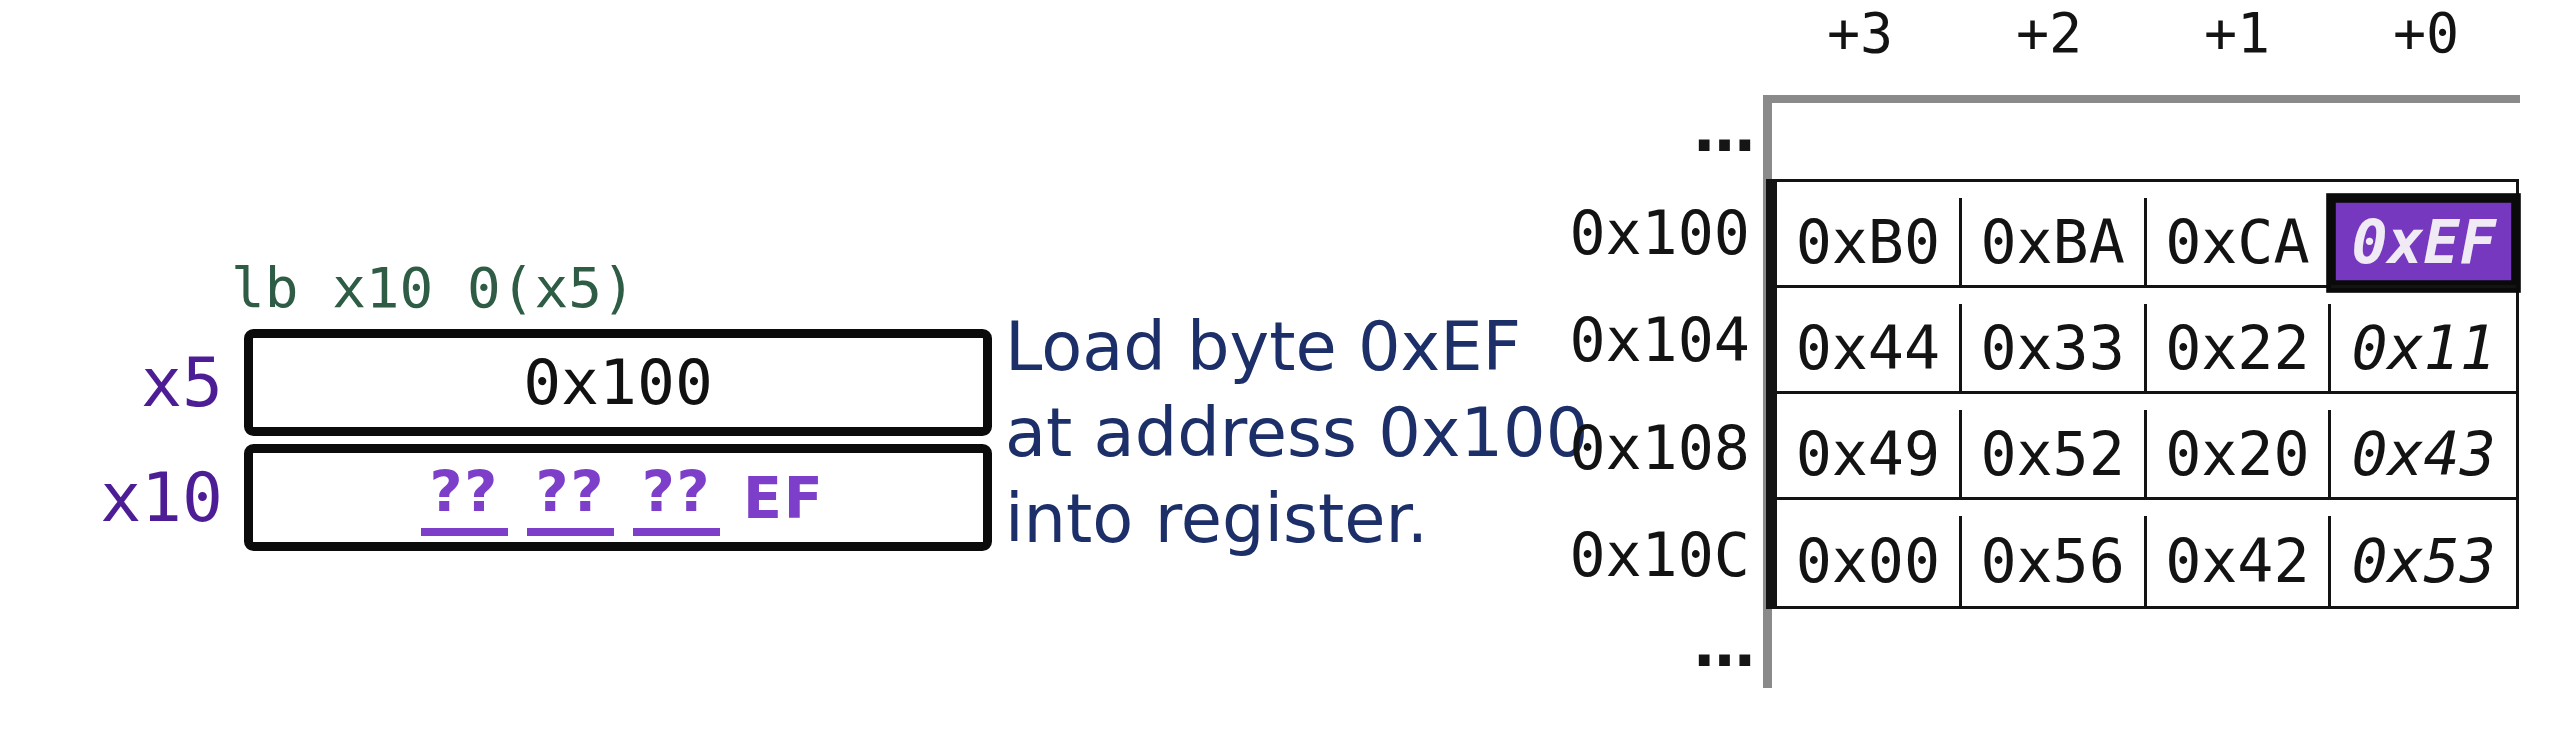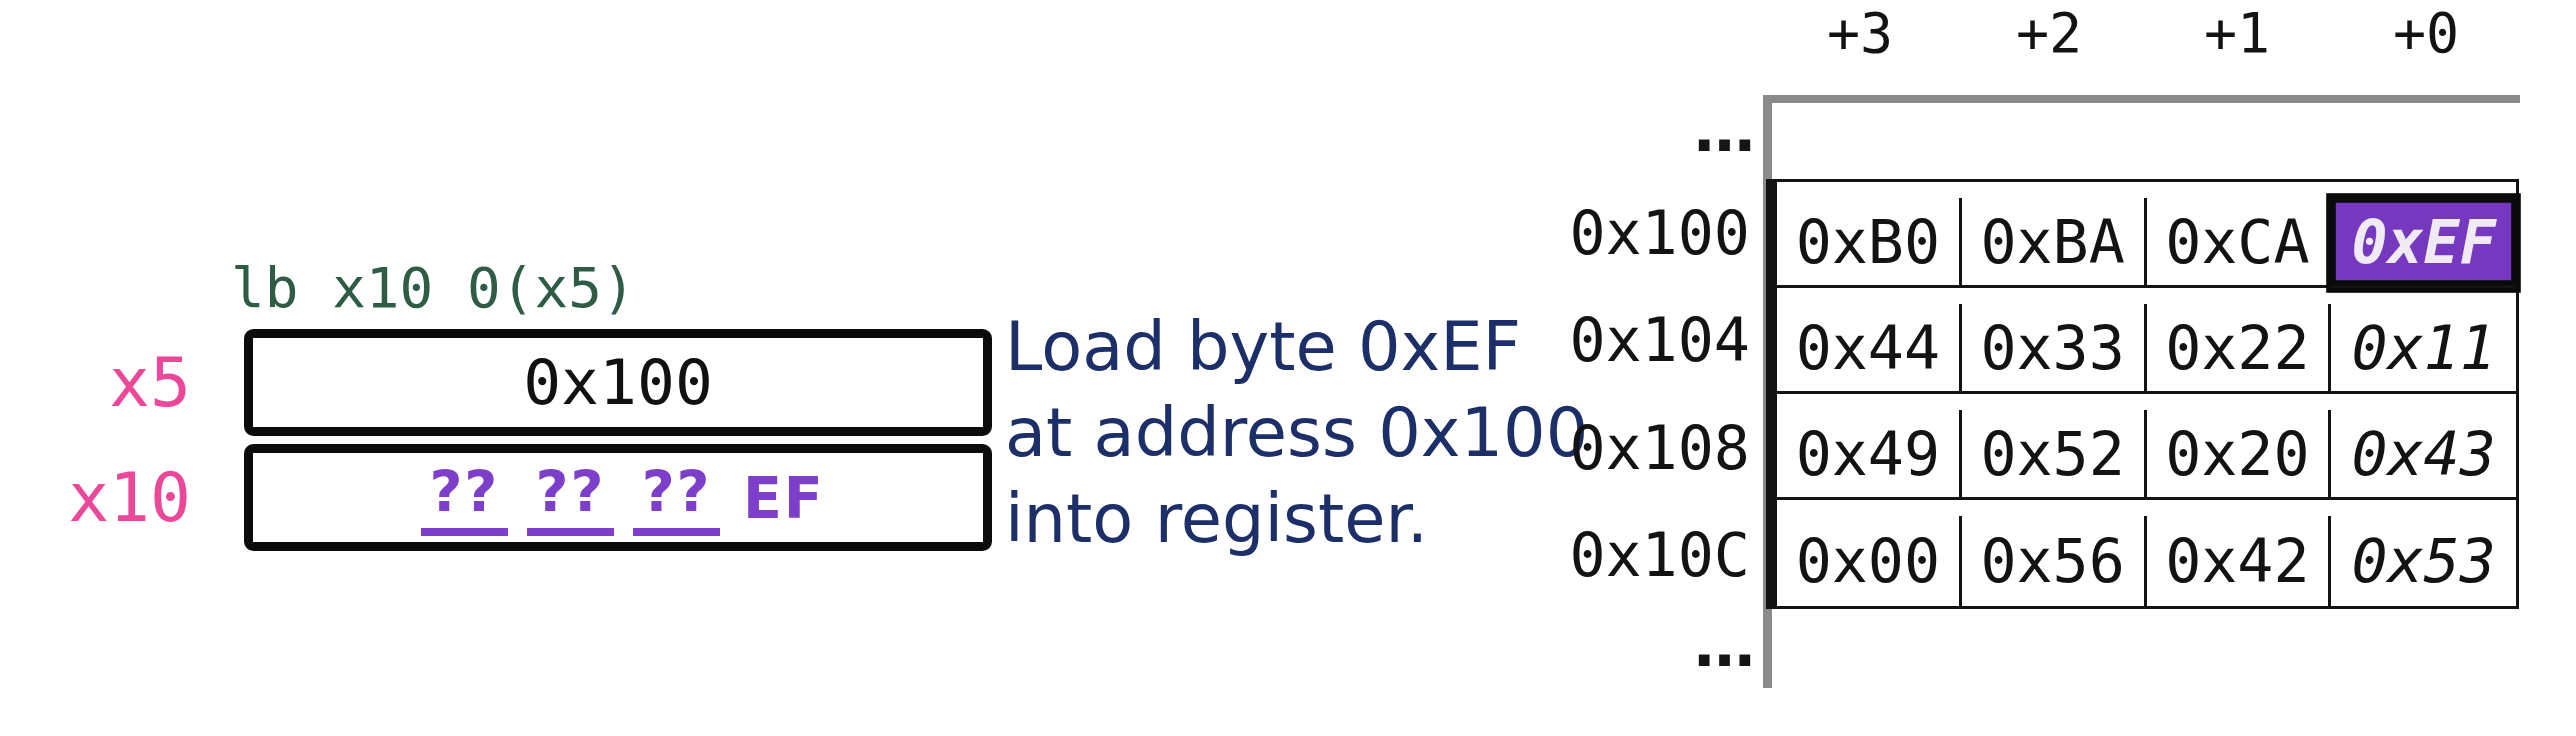--- a/index.html
+++ b/index.html
@@ -20,21 +20,22 @@
     left: 231px; top: 248px;
     font-size: 56px; line-height: 80px;
     color: var(--green, #2E5C45);
     white-space: pre;
   }
   .reg-label {
     position: absolute;
     left: 0; width: 191px;
     text-align: right;
     font-size: 68px; line-height: 78px;
-    color: #ec4899;
+    color: #4c1d95;
+    padding-left: 32px;
   }
   .reg-label.x5  { top: 344px; }
   .reg-label.x10 { top: 459px; text-align: right; }
   .reg-box {
     position: absolute;
     left: 244px; width: 748px; height: 107px;
     border: 9.5px solid #0b0b0b;
     border-radius: 9.5px;
     background: #ffffff;
     box-sizing: border-box;

